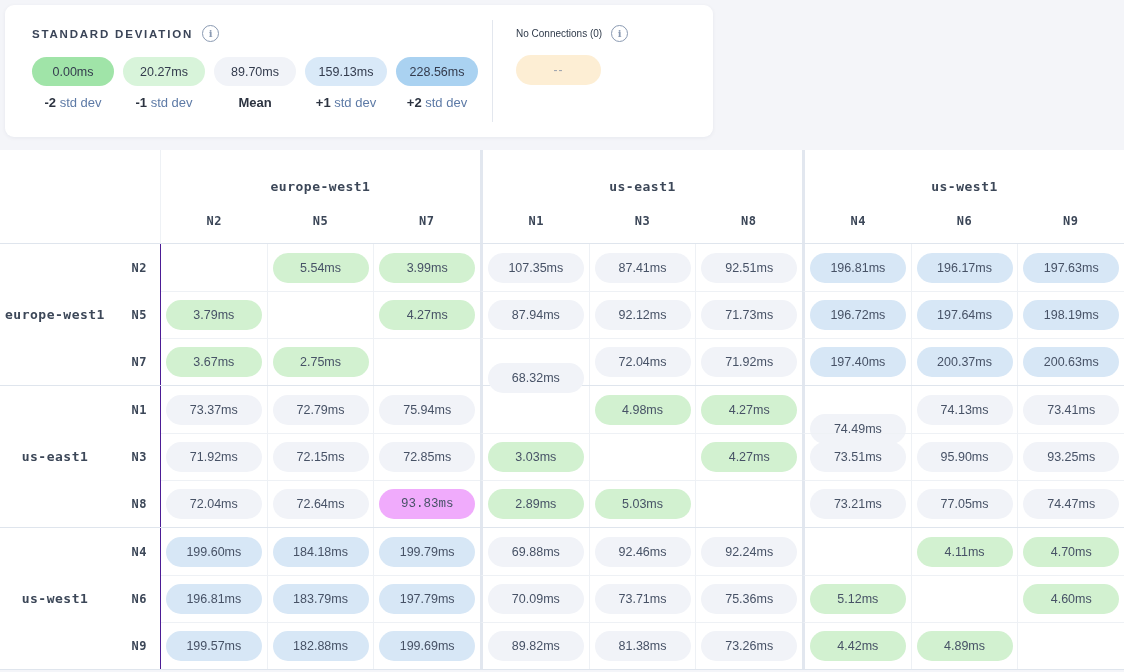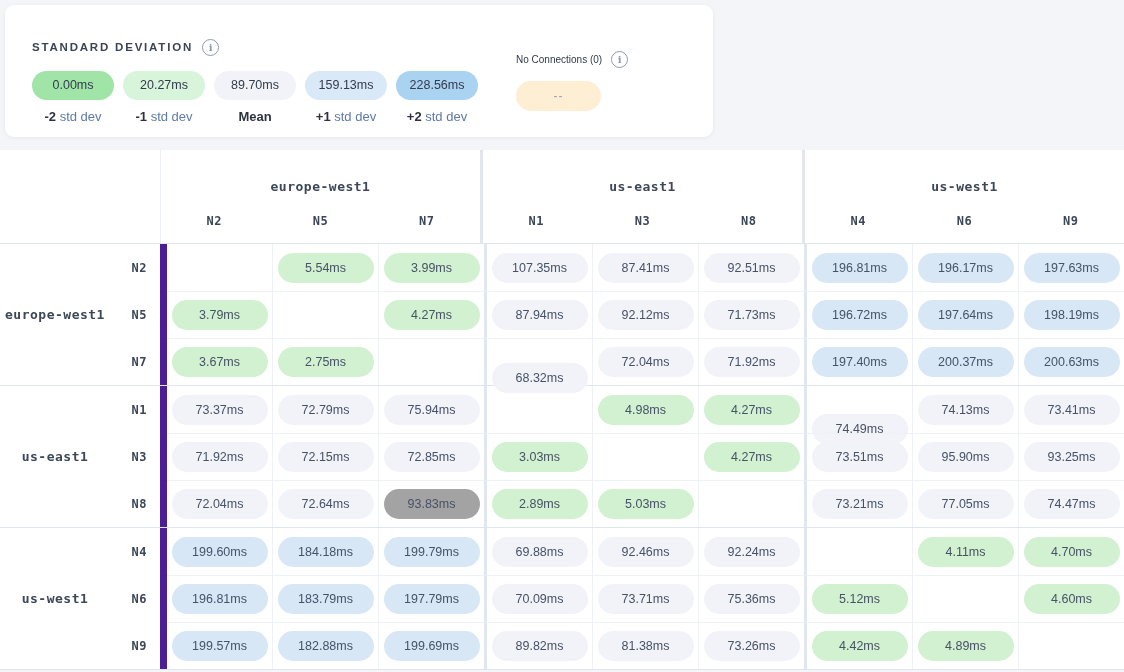--- a/index.html
+++ b/index.html
@@ -7,21 +7,21 @@
     width:1124px;height:672px;overflow:hidden;position:relative;
     background:#f4f5f9;
     font-family:"Liberation Sans","DejaVu Sans",sans-serif;
     -webkit-font-smoothing:antialiased;
   }
   
   .legend-card{
     position:absolute;left:5px;top:5px;width:708px;height:132px;
     background:#ffffff;border-radius:9px;
     box-shadow:0 1px 4px rgba(25,39,70,.06);
-    display:flex;box-sizing:border-box;align-items:center;
+    display:flex;box-sizing:border-box;
   }
   .sd-section{padding:20px 14px 0 27px;box-sizing:border-box;}
   .sd-title-row{display:flex;align-items:center;gap:9px;margin-bottom:15px;}
   .sd-title{
     font-size:11.5px;font-weight:bold;letter-spacing:1.8px;color:#3a4457;
   }
   .info-icon{
     width:15px;height:15px;border:1.4px solid #8a9ab2;border-radius:50%;
     display:inline-flex;align-items:center;justify-content:center;
     font-size:10px;color:#8a9ab2;font-weight:bold;
@@ -71,21 +71,21 @@
   .region-cell{
     width:110px;flex:0 0 auto;display:flex;align-items:center;justify-content:center;
     font-size:13px;letter-spacing:.5px;
   }
   .rrows{flex:1;display:flex;flex-direction:column;}
   .trow{display:flex;height:47px;}
   .node-cell{
     width:50px;flex:0 0 auto;display:flex;align-items:center;justify-content:flex-end;
     padding-right:13px;box-sizing:border-box;font-size:12px;letter-spacing:.5px;
   }
-  .cells{flex:1;display:flex;border-left:7px solid #4c1d95;}
+  .cells{flex:1;display:flex;border-left:1px solid #4c1d95;}
   .cell{
     flex:1;display:flex;align-items:center;justify-content:center;box-sizing:border-box;
   }
   .cell + .cell{border-left:1px solid #eef1f5;}
   .cell.gsep{border-left:3px solid #e2e7ef;}
   .trow + .trow .cell{border-top:1px solid #eef1f5;}
   .lat-pill{
     min-width:96px;height:30px;border-radius:16px;padding:0 10px;box-sizing:border-box;
     display:flex;align-items:center;justify-content:center;
     font-size:12.5px;color:#475266;white-space:nowrap;
@@ -325,21 +325,21 @@
           <div class="trow">
             <div class="node-cell mono">N8</div>
             <div class="cells">
               <div class="cell">
                 <div class="lat-pill" style="background: rgb(241, 243, 248);">72.04ms</div>
               </div>
               <div class="cell">
                 <div class="lat-pill" style="background: rgb(241, 243, 248);">72.64ms</div>
               </div>
               <div class="cell">
-                <div class="lat-pill" style="background: #a3a3a3;">93.83ms</div>
+                <div class="lat-pill" style="background: #f0abfc; font-family: Liberation Mono, monospace;">93.83ms</div>
               </div>
               <div class="cell gsep">
                 <div class="lat-pill" style="background: rgb(210, 241, 208);">2.89ms</div>
               </div>
               <div class="cell">
                 <div class="lat-pill" style="background: rgb(210, 241, 208);">5.03ms</div>
               </div>
               <div class="cell"></div>
               <div class="cell gsep">
                 <div class="lat-pill" style="background: rgb(241, 243, 248);">73.21ms</div>

